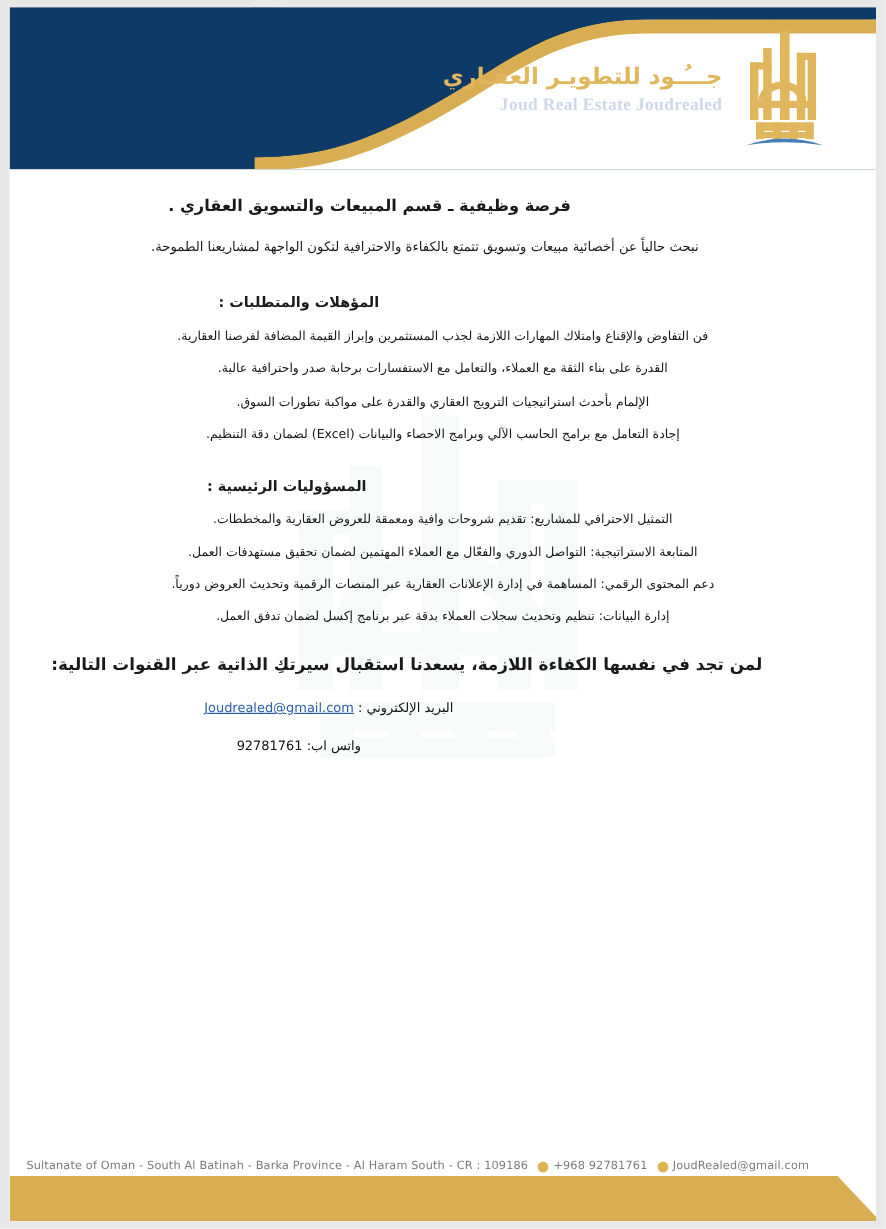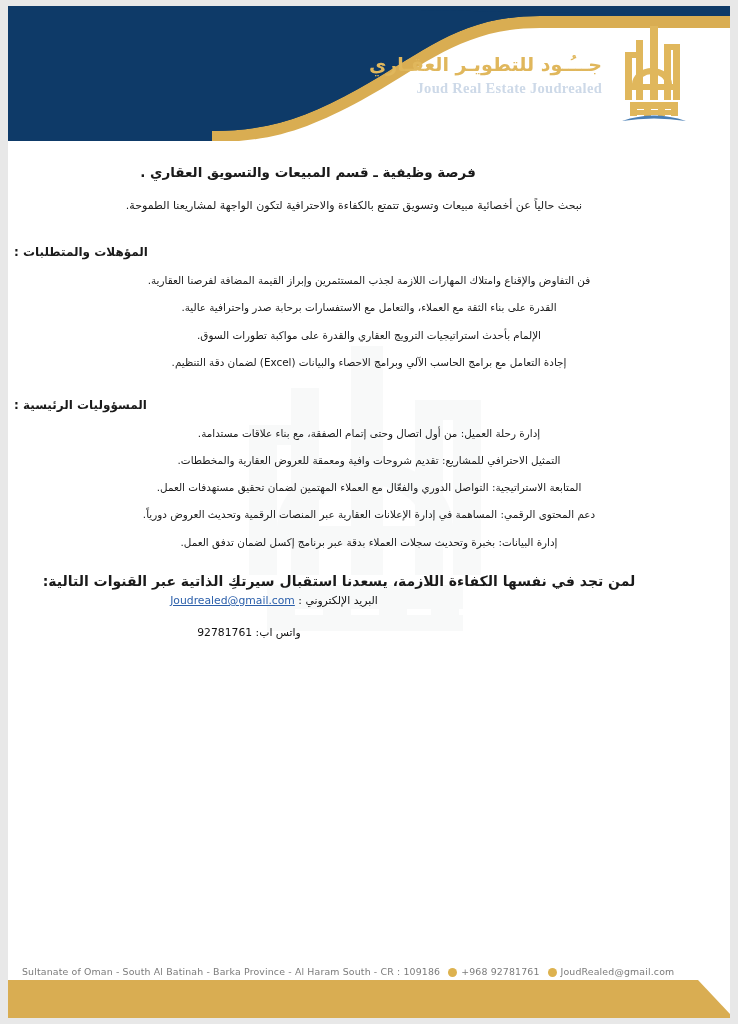--- a/index.html
+++ b/index.html
@@ -150,21 +150,21 @@
     text-align: center;
     padding-right: 30px;
   }
 
   .section {
     margin-top: 26px;
   }
   .section-heading {
     font-size: 12px;
     font-weight: bold;
-    text-align: left;
+    text-align: center;
     line-height: 1.6;
     padding-right: 240px;
     margin-bottom: 10px;
   }
   .section-heading.resp { padding-right: 260px; }
 
   .bullet-line {
     font-size: 10.4px;
     line-height: 1.55;
     text-align: center;
@@ -175,21 +175,21 @@
   .closing {
     margin-top: 20px;
     font-size: 14px;
     font-weight: bold;
     text-align: center;
     padding-right: 60px;
     line-height: 1.6;
   }
 
   .contact-line {
-    margin-top: 0;
+    margin-top: 16px;
     font-size: 10.8px;
     text-align: center;
     padding-right: 190px;
     line-height: 1.7;
   }
   .contact-line.wa {
     margin-top: 14px;
     padding-right: 240px;
   }
   .contact-label { color: #111; }
@@ -332,25 +332,24 @@
     <div class="section">
       <div class="section-heading">المؤهلات والمتطلبات :</div>
       <div class="bullet-line">فن التفاوض والإقناع وامتلاك المهارات اللازمة لجذب المستثمرين وإبراز القيمة المضافة لفرصنا العقارية.</div>
       <div class="bullet-line">القدرة على بناء الثقة مع العملاء، والتعامل مع الاستفسارات برحابة صدر واحترافية عالية.</div>
       <div class="bullet-line">الإلمام بأحدث استراتيجيات الترويج العقاري والقدرة على مواكبة تطورات السوق.</div>
       <div class="bullet-line">إجادة التعامل مع برامج الحاسب الآلي وبرامج الاحصاء والبيانات (Excel) لضمان دقة التنظيم.</div>
     </div>
 
     <div class="section">
       <div class="section-heading resp">المسؤوليات الرئيسية :</div>
-      <div class="bullet-line">إدارة رحلة العميل: من أول اتصال وحتى إتمام الصفقة، مع بناء علاقات مستدامة.</div>
       <div class="bullet-line">التمثيل الاحترافي للمشاريع: تقديم شروحات وافية ومعمقة للعروض العقارية والمخططات.</div>
       <div class="bullet-line">المتابعة الاستراتيجية: التواصل الدوري والفعّال مع العملاء المهتمين لضمان تحقيق مستهدفات العمل.</div>
       <div class="bullet-line">دعم المحتوى الرقمي: المساهمة في إدارة الإعلانات العقارية عبر المنصات الرقمية وتحديث العروض دورياً.</div>
-      <div class="bullet-line">إدارة البيانات: بخبرة وتحديث سجلات العملاء بدقة عبر برنامج إكسل لضمان تدفق العمل.</div>
+      <div class="bullet-line">إدارة البيانات: تنظيم وتحديث سجلات العملاء بدقة عبر برنامج إكسل لضمان تدفق العمل.</div>
     </div>
 
     <div class="closing">لمن تجد في نفسها الكفاءة اللازمة، يسعدنا استقبال سيرتكِ الذاتية عبر القنوات التالية:</div>
 
     <div class="contact-line">
       <span class="contact-label">البريد الإلكتروني :</span>
       <span class="email-link">Joudrealed@gmail.com</span>
     </div>
 
     <div class="contact-line wa">

